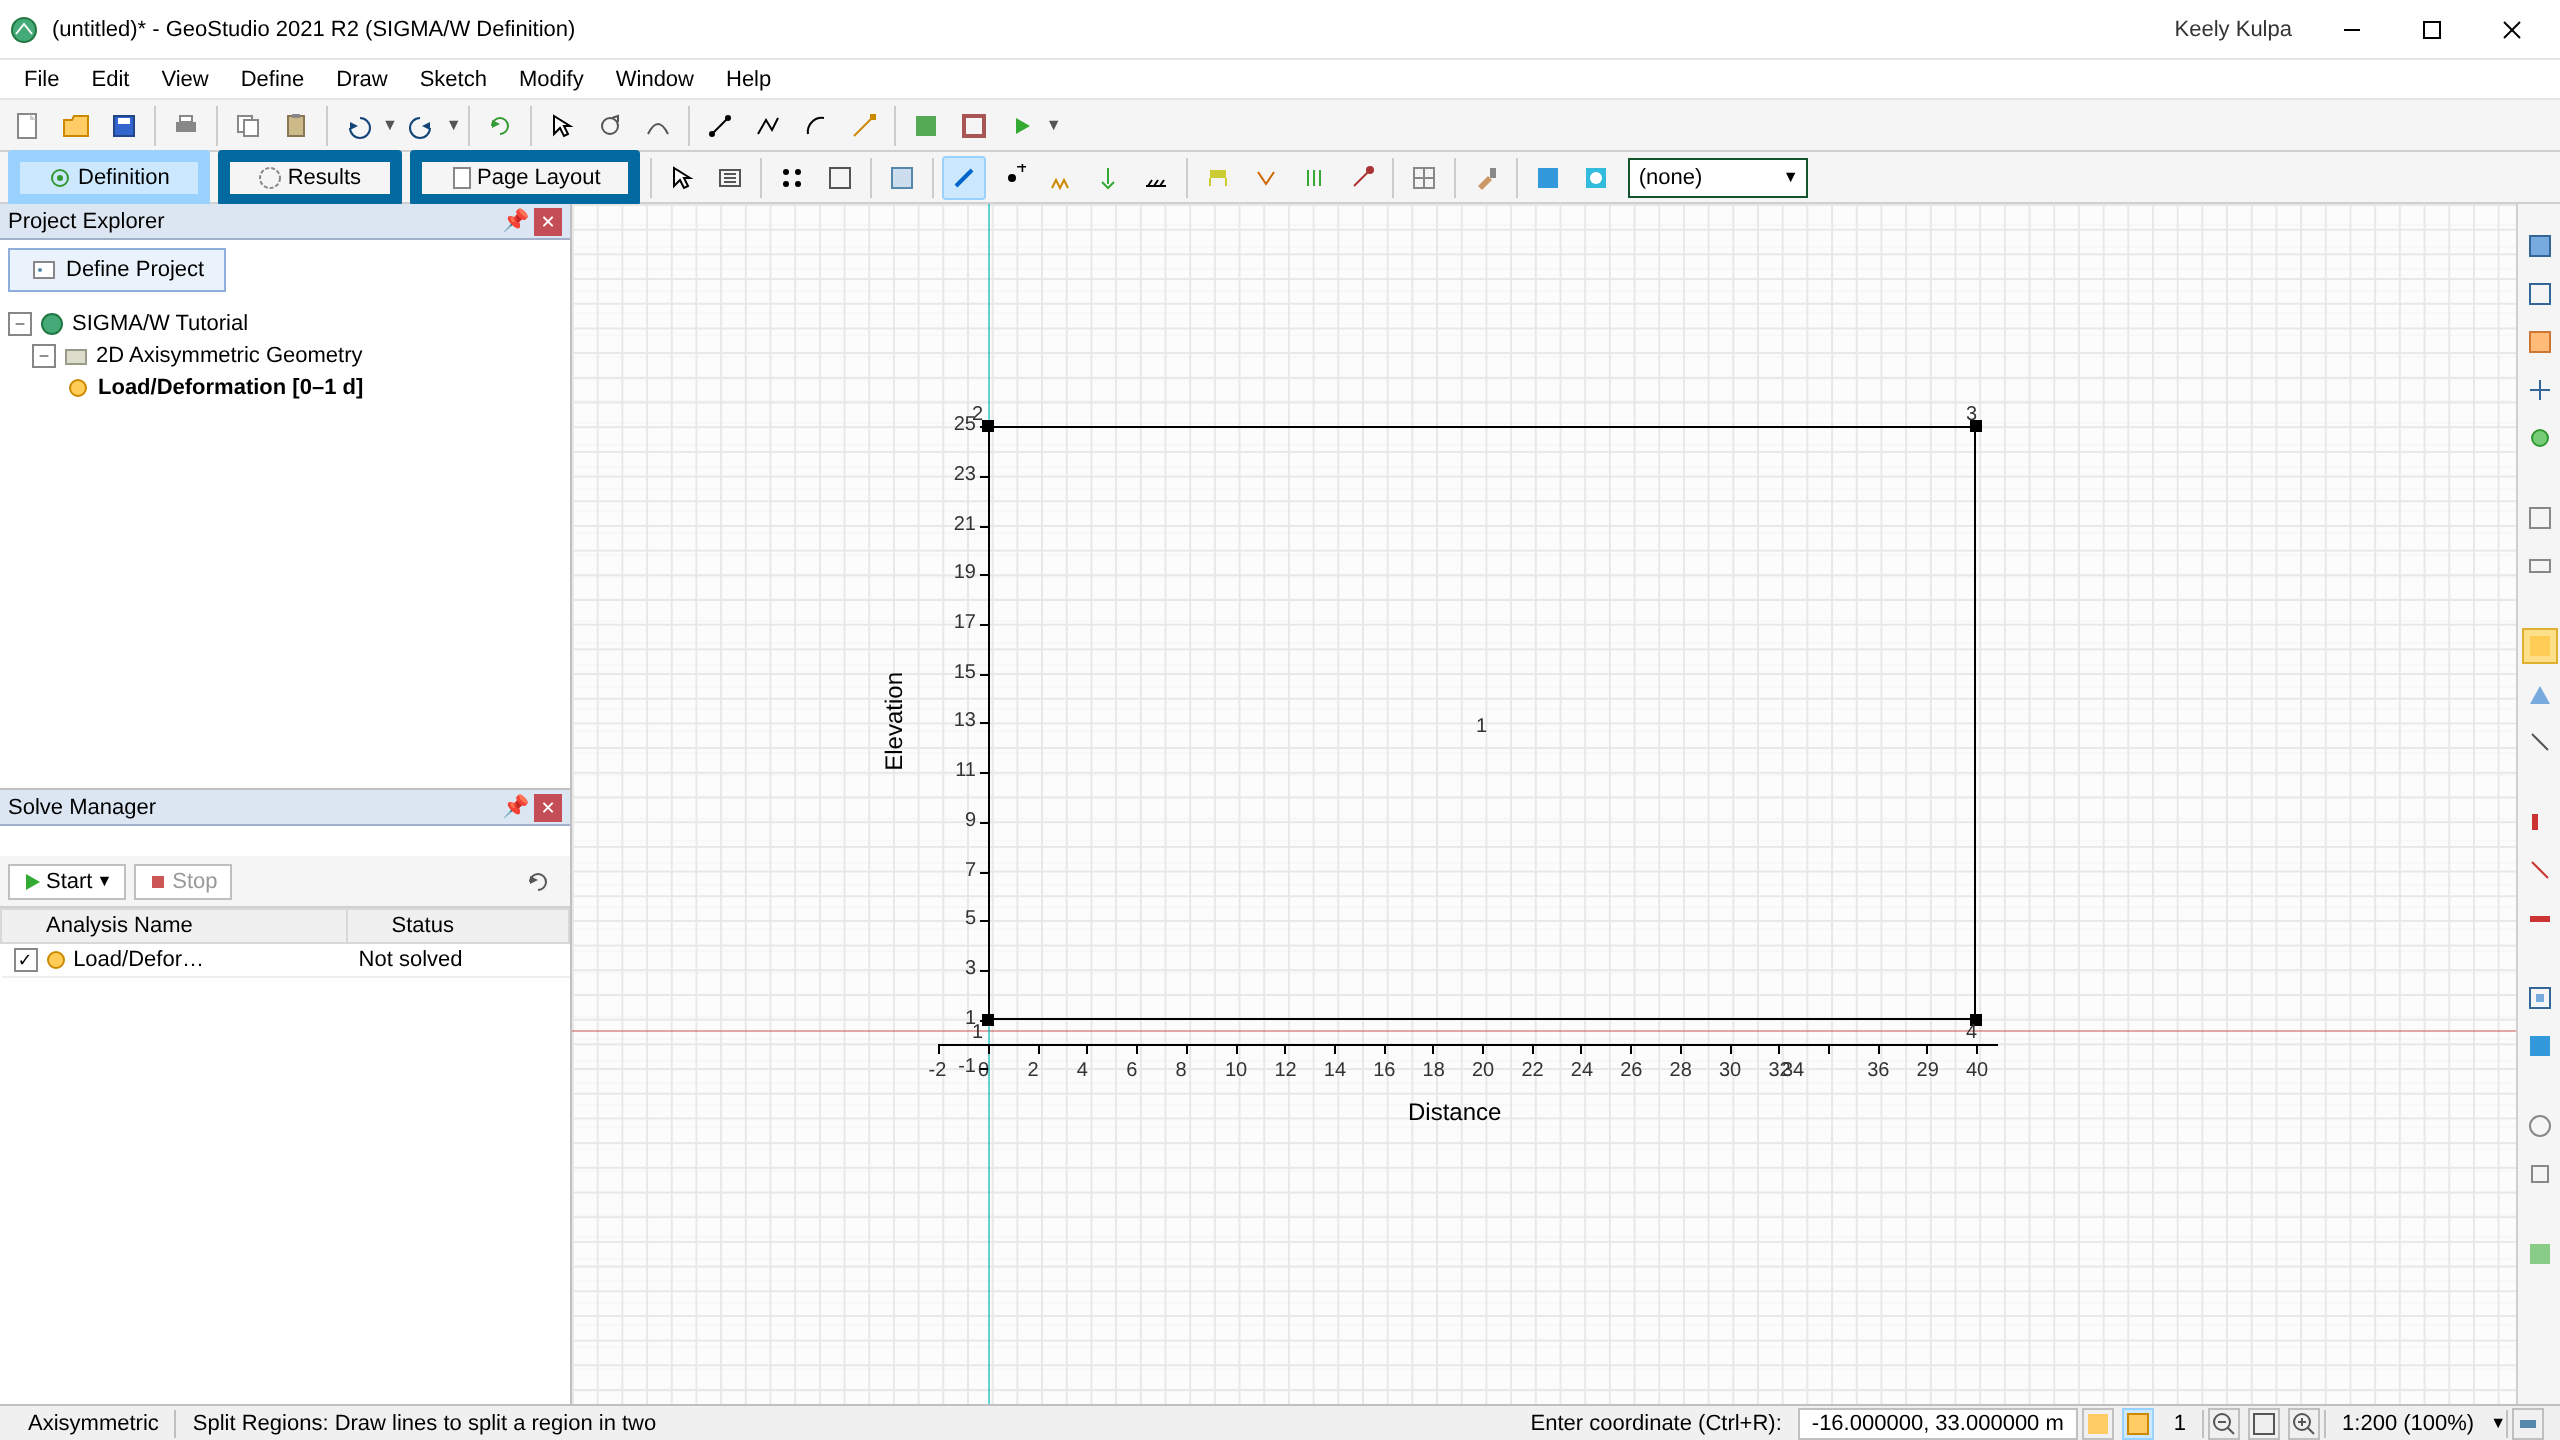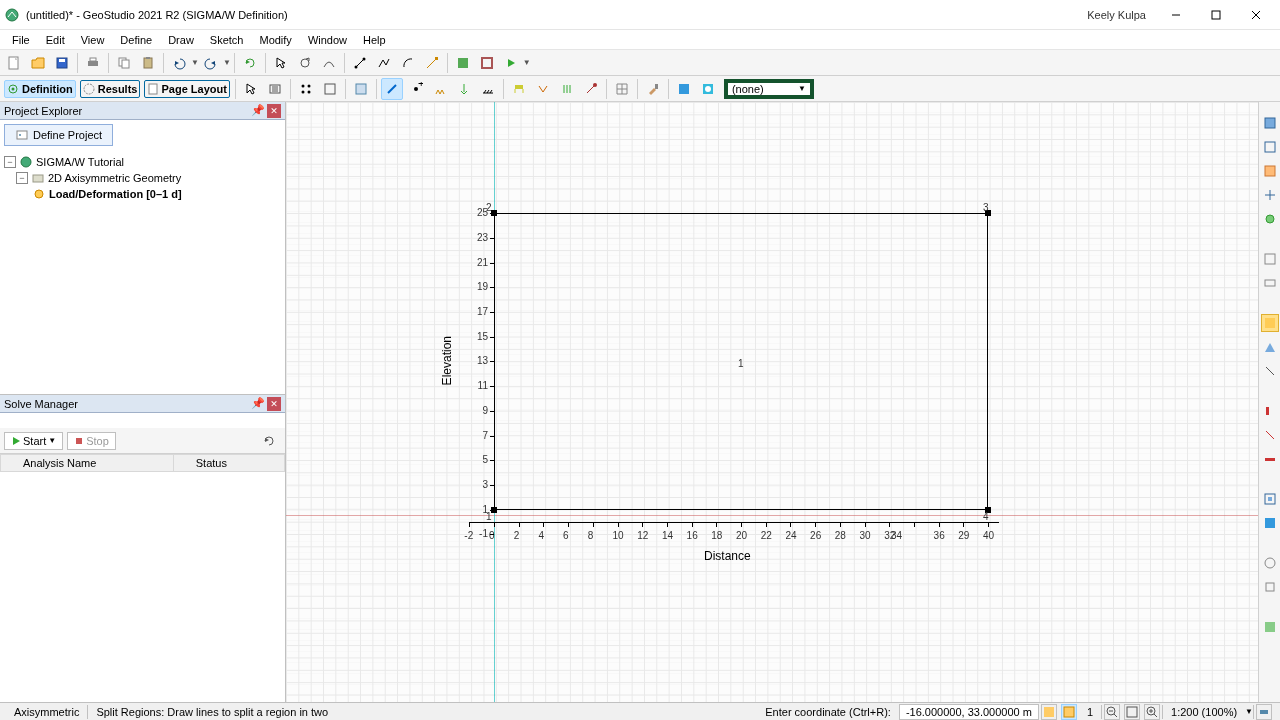--- a/index.html
+++ b/index.html
@@ -15,23 +15,23 @@
 
 .menubar { height: 20px; background: #fff; display: flex; align-items: center; padding: 0 4px; border-bottom: 1px solid #e5e5e5; }
 .menubar .menu { padding: 2px 8px; }
 
 
 .toolbar { height: 26px; background: #f5f5f5; display: flex; align-items: center; border-bottom: 1px solid #d0d0d0; padding: 0 2px; }
 .tbtn { width: 22px; height: 22px; display: flex; align-items: center; justify-content: center; margin: 0 1px; border: 1px solid transparent; border-radius: 2px; }
 .tbtn.active { background: #cce8ff; border-color: #99d1ff; }
 .tsep { width: 1px; height: 20px; background: #ccc; margin: 0 3px; }
 .tlabel { padding: 0 4px; display: flex; align-items: center; }
-.tlabel.pill { border: 1px solid #0369a1; border-radius: 2px; padding: 2px 2px; margin: 0 2px; font-weight: bold; }
+.tlabel.pill { border: 6px solid #0369a1; border-radius: 2px; padding: 2px 14px; margin: 0 2px; }
 .tlabel.pill.active { background: #cce8ff; border-color: #99d1ff; }
-.dropdown { width: 90px; height: 20px; border: 4px solid #14532d; background: #fff; display: flex; align-items: center; padding: 0 4px; margin-left: 4px; }
+.dropdown { width: 90px; height: 20px; border: 1px solid #14532d; background: #fff; display: flex; align-items: center; padding: 0 4px; margin-left: 4px; }
 
 
 .main { display: flex; height: calc(720px - 30px - 20px - 26px - 26px - 18px); }
 .leftcol { width: 286px; display: flex; flex-direction: column; border-right: 1px solid #c0c0c0; }
 .panel-title { height: 18px; background: #dce6f2; border-bottom: 1px solid #a0b0c8; display: flex; align-items: center; padding: 0 4px; font-weight: normal; }
 .panel-title .pin { margin-left: auto; width: 14px; height: 14px; display:flex; align-items:center; justify-content:center; }
 .panel-title .x { width: 14px; height: 14px; background: #c44d58; color:#fff; display:flex; align-items:center; justify-content:center; margin-left:2px; font-size:9px;}
 .define-proj { margin: 4px; padding: 3px 10px; border: 1px solid #8faedc; background: #eaf2fc; display: inline-flex; align-items:center; gap:4px;}
 .tree { flex: 1; padding: 4px; overflow: auto; background: #fff; }
 .tree .node { display: flex; align-items: center; padding: 1px 0; }
@@ -458,20 +458,26 @@
               <path d="M3 4 L3 8 L7 6 Z" fill="#555"></path>
             </svg>
           </div>
       </div>
       <div class="solve-grid">
         <table>
           <tbody>
               <tr>
             <th>Analysis Name</th>
             <th>Status</th>
+          </tr>
+          <tr>
+            <td><span class="chk">✓</span><svg width="12" height="12" style="display:inline;vertical-align:middle;">
+                    <circle cx="6" cy="6" r="4" fill="#fc5" stroke="#c80"></circle>
+                  </svg> <span>Load/Defor…</span></td>
+            <td>Not solved</td>
           </tr>
         </tbody>
           </table>
       </div>
     </div>
   </div>
 
   <div class="canvas-wrap">
     <div class="gridbg"></div>
 

